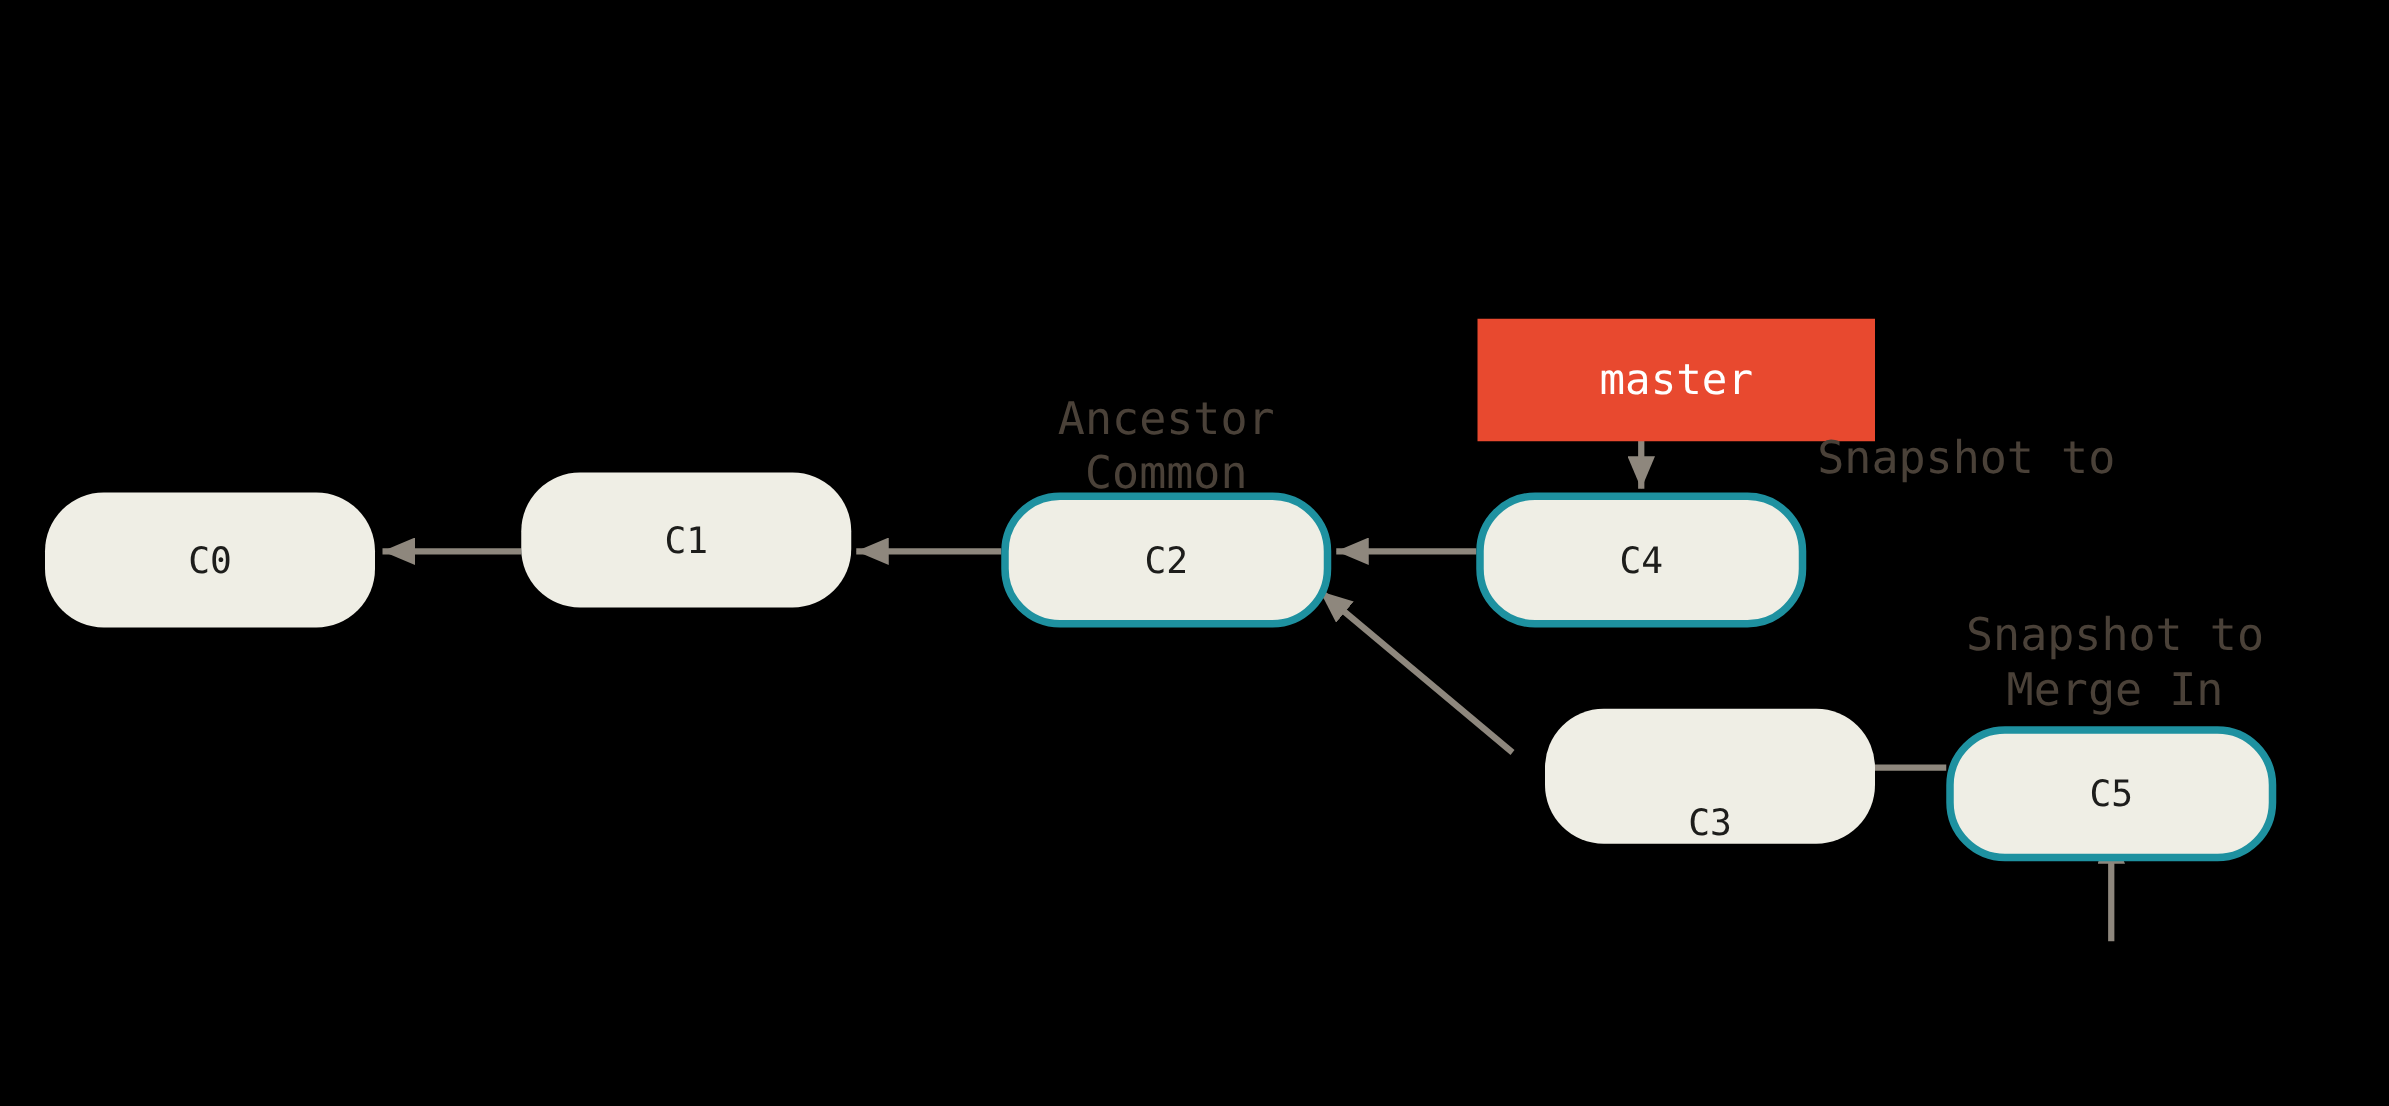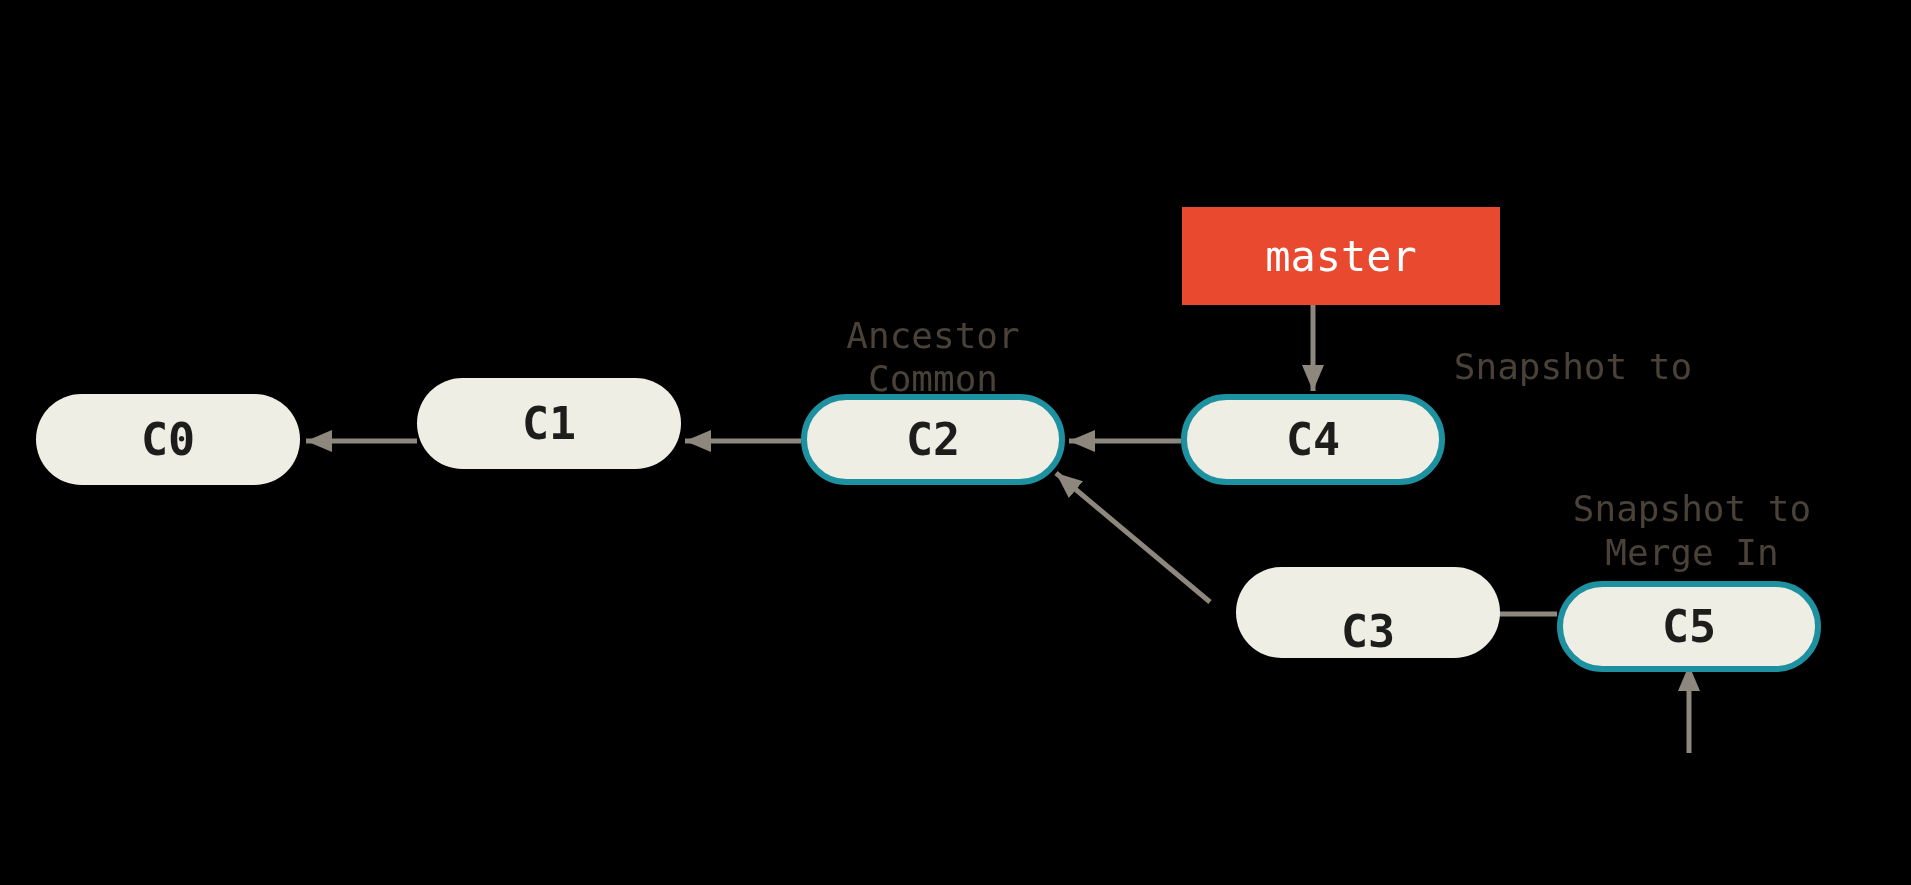--- a/index.html
+++ b/index.html
@@ -33,51 +33,51 @@
   }
   .edge {
     stroke: var(--arrow);
     stroke-width: 5;
     fill: none;
   }
   .commit-node {
     position: absolute;
     z-index: 2;
     width: 264px;
-    height: 91px;
+    height: 108px;
     box-sizing: border-box;
     background: var(--node-fill);
     border-radius: 47px;
     display: flex;
     align-items: center;
     justify-content: center;
-    font-size: 45px;
+    font-size: 29px;
     color: var(--node-text);
-    font-weight: bold;
   }
   .commit-node.highlight {
     border: 6px solid var(--highlight-border);
   }
   #node-c0 { left: 36px;   top: 394px; }
   #node-c1 { left: 417px;  top: 378px; }
   #node-c2 { left: 801px;  top: 394px; }
   #node-c4 { left: 1181px; top: 394px; justify-content: center; }
   #node-c3 { left: 1236px; top: 567px; align-items: flex-end; }
   #node-c5 { left: 1557px; top: 581px; }
   .branch-tag {
     position: absolute;
     z-index: 2;
     width: 318px;
     height: 98px;
     background: var(--branch-fill);
     display: flex;
     align-items: center;
     justify-content: center;
-    font-size: 42px;
+    font-size: 34px;
     color: var(--branch-text);
+    margin-top: 48px;
   }
   #branch-master { left: 1182px; top: 207px; }
   #branch-iss53  { left: 1562px; top: 753px; }
   .annotation {
     position: absolute;
     z-index: 2;
     width: 400px;
     text-align: center;
     font-size: 36px;
     line-height: 44px;

